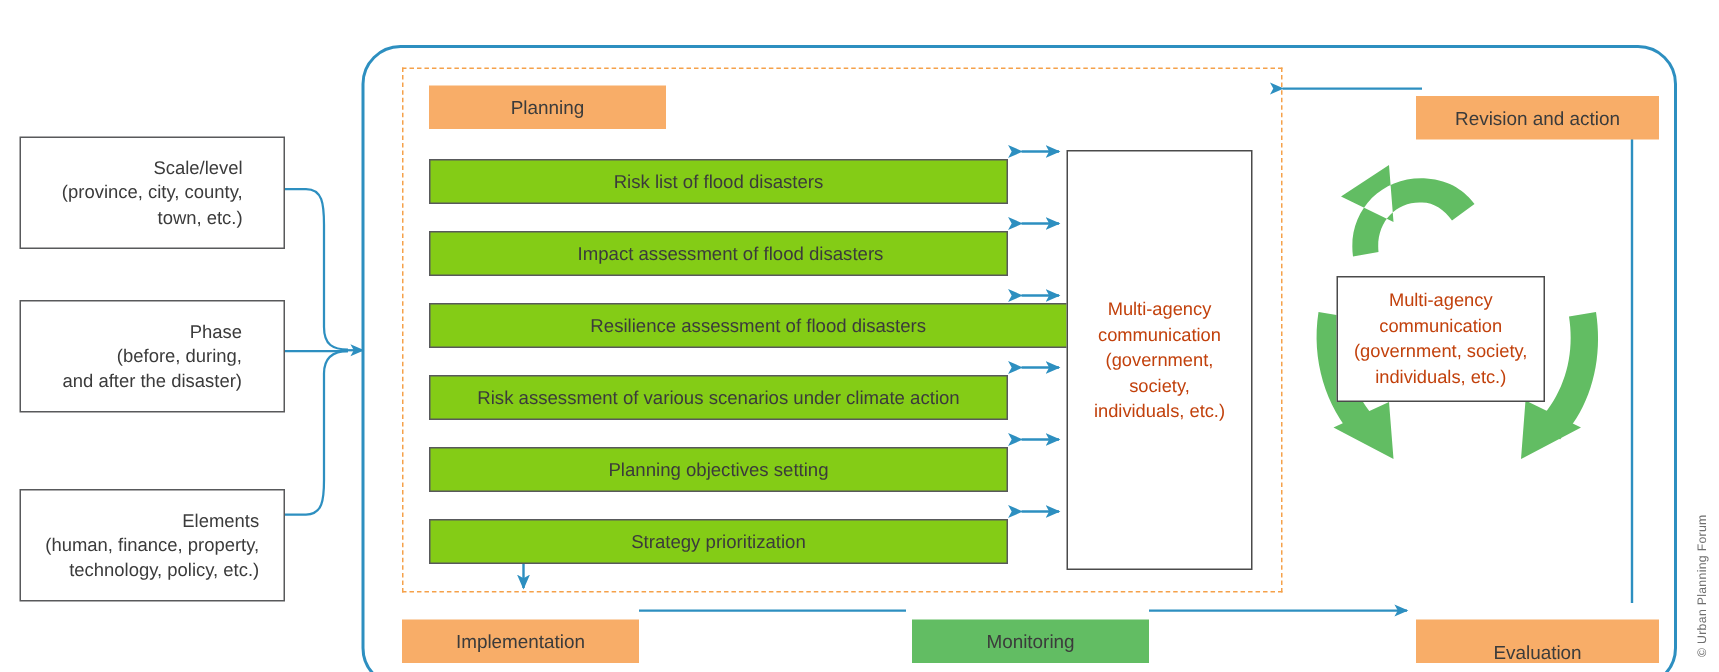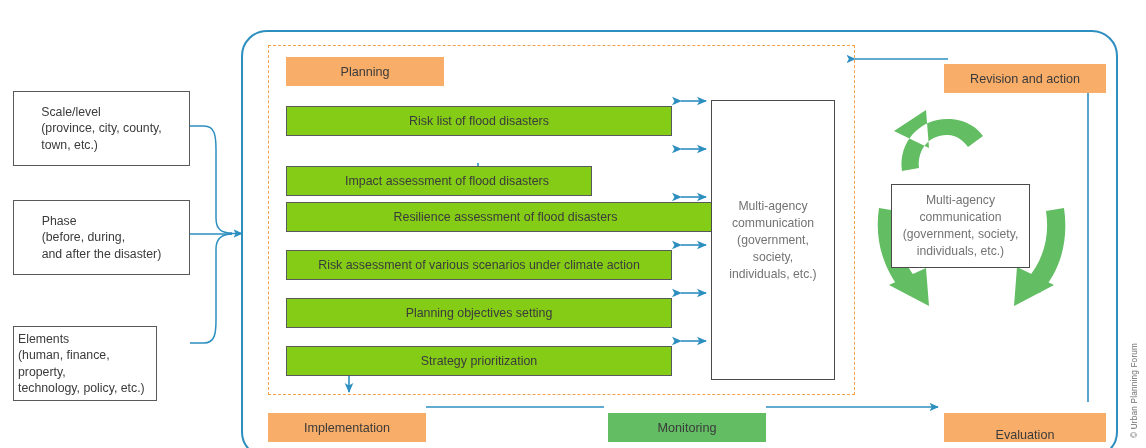--- a/index.html
+++ b/index.html
@@ -9,21 +9,21 @@
   #root{position:relative;width:1146px;height:448px;}
 
   
   .abs{position:absolute;box-sizing:border-box;margin-top:20px;}
 
   
   .inputbox{
     border:1.6px solid #58595b;
     background:#ffffff;
     display:flex;align-items:center;justify-content:center;
-    text-align:left;
+    text-align:right;
     font-size:12.3px;line-height:16.5px;
     color:#3b3b3b;
     padding:2px 4px;
   }
   .inputbox .txt{white-space:pre-line;}
 
   
   .outer-round{
     border:2px solid #2d8fc0;
     border-radius:26px;
@@ -52,21 +52,21 @@
     font-size:12.4px;color:#3b3b3b;text-align:center;
   }
 
   
   .agencybox{
     border:1.3px solid #4a4a4a;
     background:#ffffff;
     display:flex;align-items:center;justify-content:center;
     text-align:center;
     font-size:12.2px;line-height:17px;
-    color:#737373;
+    color:#c2410c;
     white-space:pre-line;
     padding:2px 3px;
   }
 
   
   svg.overlay{position:absolute;left:0;top:0;width:1146px;height:448px;
               pointer-events:none;overflow:visible;}
 
   
   .credit{
@@ -150,35 +150,35 @@
 (province, city, county,
 town, etc.)</span>
   </div>
 
   <div class="abs inputbox" style="left:13px;top:180px;width:177px;height:75px;">
     <span class="txt">Phase
 (before, during,
 and after the disaster)</span>
   </div>
 
-  <div class="abs inputbox" style="left:13px;top:306px;width:144px;height:75px;">
+  <div class="abs inputbox" style="left:13px;top:306px;width:177px;height:75px;">
     <span class="txt">Elements
 (human, finance, property,
 technology, policy, etc.)</span>
   </div>
 
   <div class="abs chip chip-orange" style="left:286px;top:37px;width:158px;height:29px;">
     <span>Planning</span>
   </div>
 
   <div class="abs stepbox" style="left:286px;top:86px;width:386px;height:30px;">
     <span>Risk list of flood disasters</span>
   </div>
 
-  <div class="abs stepbox" style="left:286px;top:146px;width:306px;height:30px;padding-left:16px;">
+  <div class="abs stepbox" style="left:286px;top:134px;width:386px;height:30px;padding-left:16px;">
     <span>Impact assessment of flood disasters</span>
   </div>
 
   <div class="abs stepbox" style="left:286px;top:182px;width:439px;height:30px;">
     <span>Resilience assessment of flood disasters</span>
   </div>
 
   <div class="abs stepbox" style="left:286px;top:230px;width:386px;height:30px;">
     <span>Risk assessment of various scenarios under climate action</span>
   </div>

